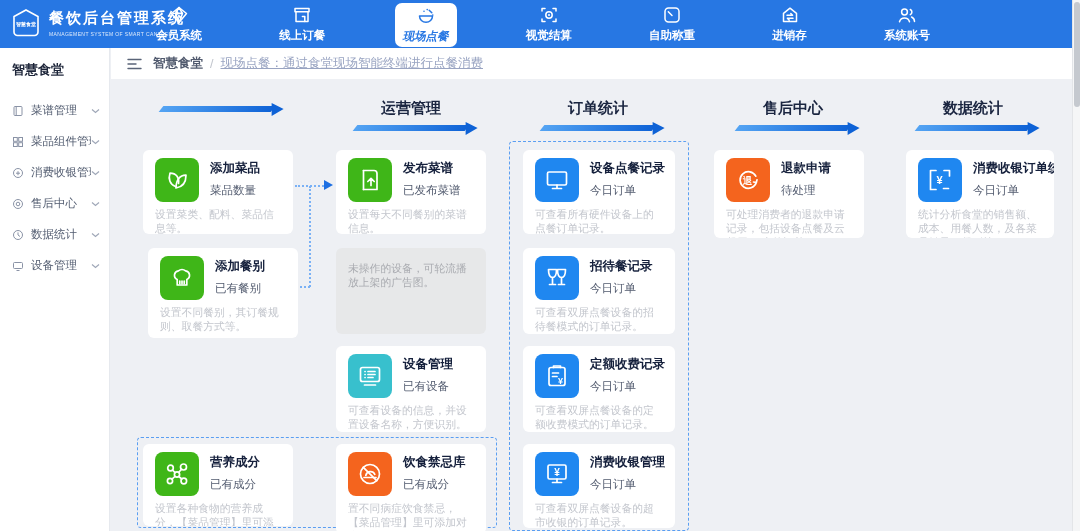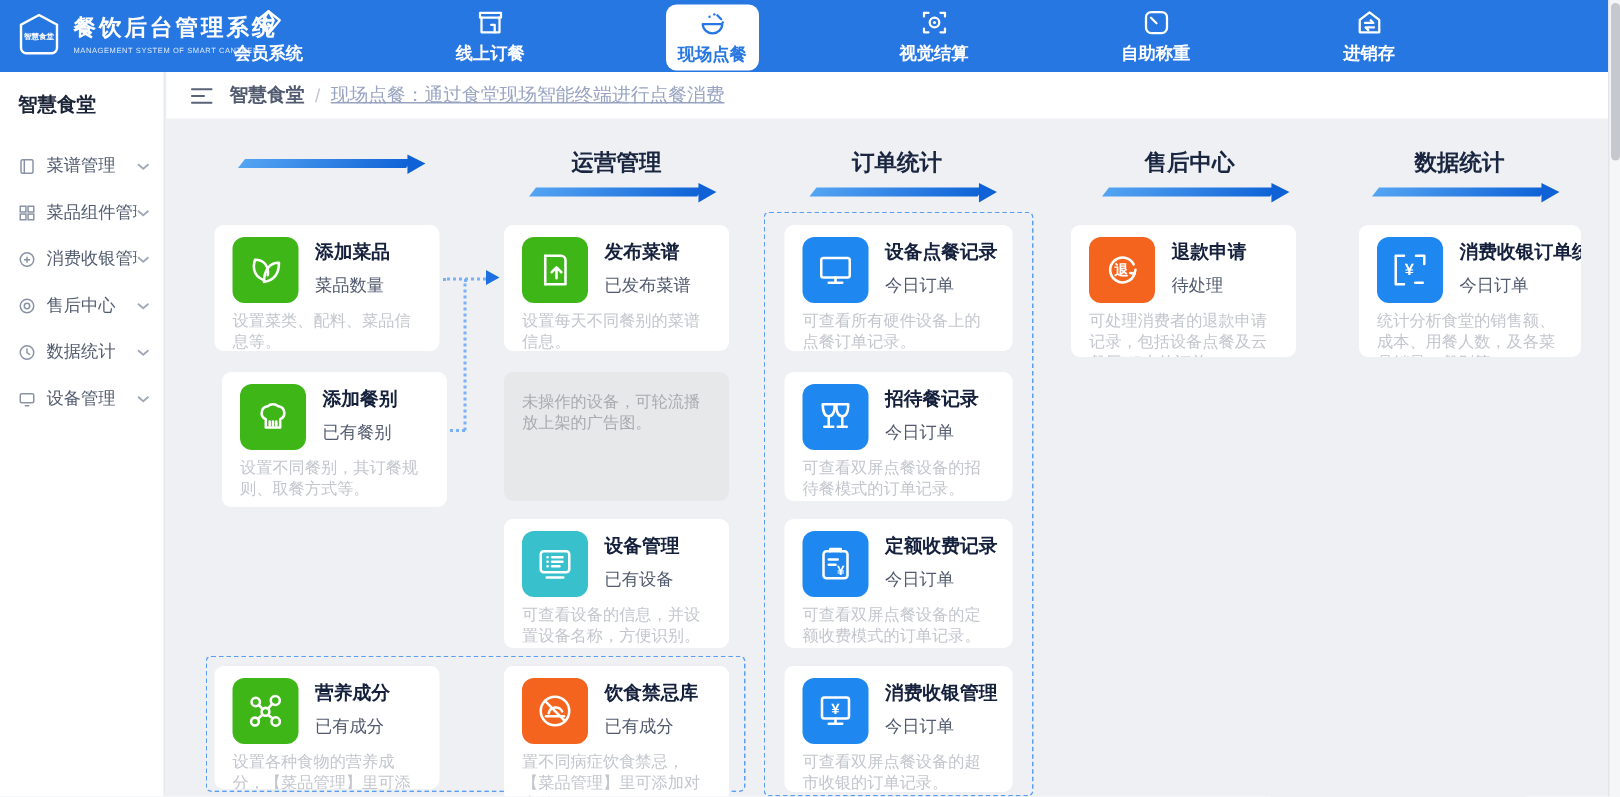--- a/index.html
+++ b/index.html
@@ -12,21 +12,21 @@
   .logo { position:absolute; left:10px; top:7px; display:flex; align-items:center; gap:7px; color:#fff; }
   .logo svg { stroke:#fff; fill:none; stroke-width:1.6; }
   .logo-badge { font-size:5px; fill:#fff; stroke:none; font-weight:bold; }
   .logo-title { font-size:15px; font-weight:bold; letter-spacing:2px; }
   .logo-sub { font-size:5px; letter-spacing:.4px; opacity:.85; margin-top:3px; }
 
   .nav { position:absolute; left:148px; top:0; width:790px; height:48px; display:flex; justify-content:space-between; align-items:center; }
   .nav-item { display:flex; flex-direction:column; align-items:center; justify-content:center; gap:3px;
               color:#fff; font-size:11.5px; font-weight:600; height:48px; padding:0 8px; cursor:pointer; white-space:nowrap; }
   .nav-item svg { stroke:#fff; fill:none; stroke-width:1.5; stroke-linecap:round; stroke-linejoin:round; }
-  .nav-item.active { background:#fff; color:#2777e3; height:44px; border-radius:7px; margin-top:2px; }
+  .nav-item.active { background:#fff; color:#2777e3; height:44px; border-radius:7px; margin-top:2px;font-style:italic; }
   .nav-item.active svg { stroke:#2777e3; }
   .nav-item.active .dot { fill:#2777e3; }
   .dot { fill:#fff; stroke:none; }
 
   .account { position:absolute; right:16px; top:0; height:48px; display:flex; align-items:center; color:#fff; font-size:12.5px; font-weight:600; }
   .acc-divider { width:1px; height:18px; background:rgba(255,255,255,.65); margin:0 10px; }
   .logout { display:inline-block; width:56px; line-height:1.5; cursor:pointer; }
   .logout svg { stroke:#fff; fill:none; stroke-width:1.3; stroke-linecap:round; stroke-linejoin:round; vertical-align:-1px; }
 
   
@@ -141,20 +141,28 @@
         </svg>
         <span>自助称重</span>
       </div>
       <div class="nav-item">
         <svg width="20" height="20" viewBox="0 0 20 20">
           <path d="M3.5 8.3 L10 3.2 l6.5 5.1 V16.5 h-13 Z"></path>
             <path d="M7 10.3 h5.6 l-1.8 -1.8 M13 13.3 H7.4 l1.8 1.8"></path>
         </svg>
         <span>进销存</span>
       </div>
+      <div class="nav-item">
+        <svg width="20" height="20" viewBox="0 0 20 20">
+          <circle cx="7.5" cy="7" r="2.9"></circle>
+            <path d="M2.5 16.8 a5.2 5.2 0 0 1 10 0"></path>
+            <path d="M13.3 4.5 a2.9 2.9 0 0 1 0 5.2 M14.6 12 a5.2 5.2 0 0 1 2.9 4.6"></path>
+        </svg>
+        <span>系统账号</span>
+      </div>
     </div>
 
   </div>
 
   <div class="sidebar">
     <div class="sb-title">智慧食堂</div>
 
     <div class="sb-item">
       <svg width="12" height="12" viewBox="0 0 12 12">
           <rect x="2" y="1.5" width="8" height="9" rx="1"></rect>

